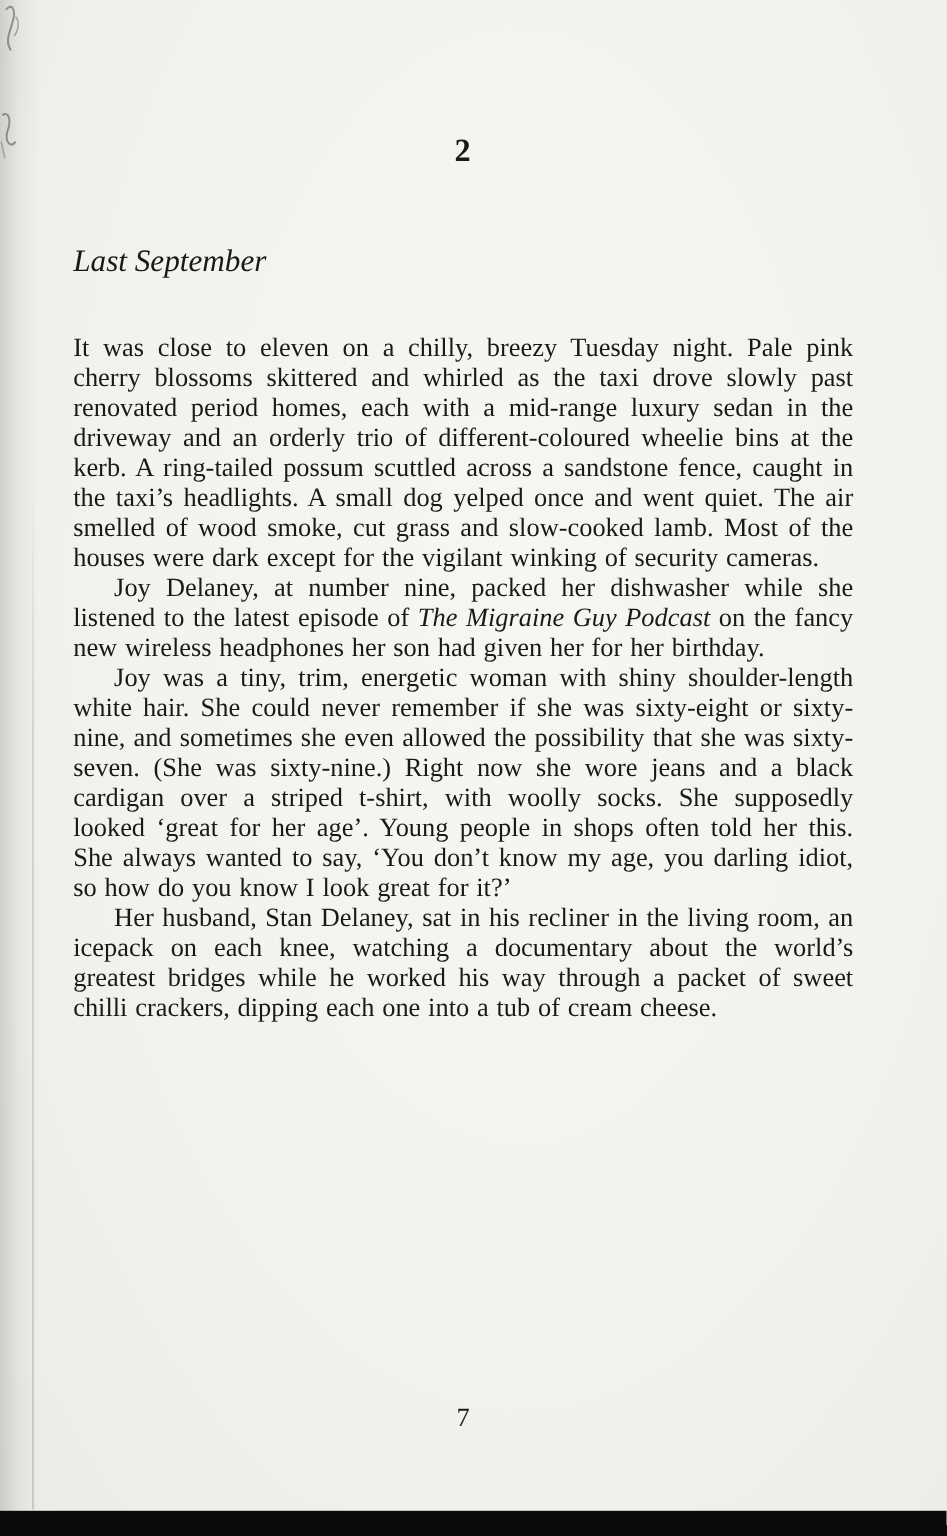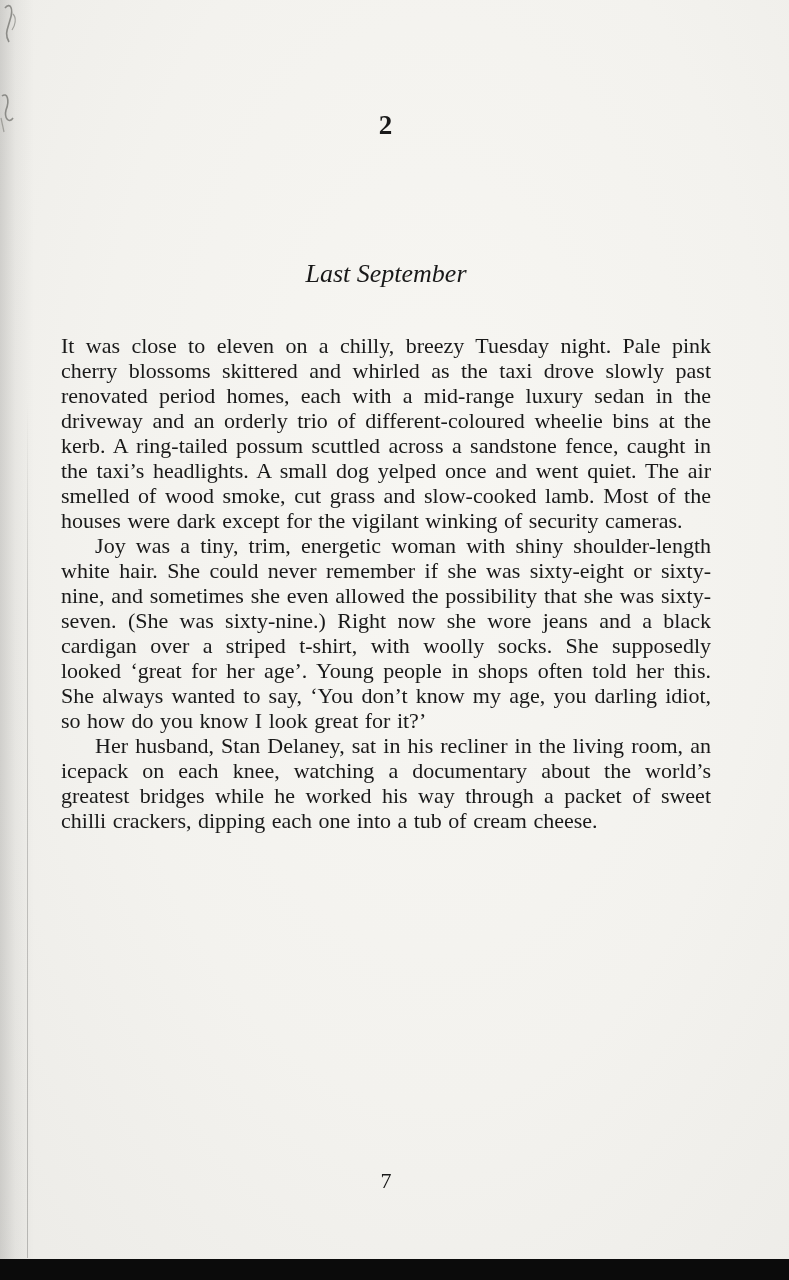--- a/index.html
+++ b/index.html
@@ -51,22 +51,21 @@
     height: 1280px;
   }
   .chapter-number {
     margin-top: 110px;
     text-align: center;
     font-size: 27px;
     font-weight: bold;
     letter-spacing: 1px;
   }
   .chapter-title {
-    margin-top: 118px;
-    text-align: center;
+    margin-top: 62px;
     font-size: 26px;
     font-style: italic;
   }
   .body-text {
     margin-top: 44px;
   }
   .para {
     margin: 0;
     font-size: 22px;
     line-height: 25px;
@@ -103,20 +102,21 @@
   <div class="page-content">
 
     <div class="chapter-number">2</div>
 
     <div class="chapter-title">Last September</div>
 
     <div class="body-text">
 
       <p class="para">It was close to eleven on a chilly, breezy Tuesday night. Pale pink cherry blossoms skittered and whirled as the taxi drove slowly past renovated period homes, each with a mid-range luxury sedan in the driveway and an orderly trio of different-coloured wheelie bins at the kerb. A ring-tailed possum scuttled across a sandstone fence, caught in the taxi’s headlights. A small dog yelped once and went quiet. The air smelled of wood smoke, cut grass and slow-cooked lamb. Most of the houses were dark except for the vigilant winking of security cameras.</p>
 
+      <p class="para indent"><span>Joy Delaney, at number nine, packed her dishwasher while she listened to the latest episode of </span><em>The Migraine Guy Podcast</em><span> on the fancy new wireless headphones her son had given her for her birthday.</span></p>
 
       <p class="para indent">Joy was a tiny, trim, energetic woman with shiny shoulder-length white hair. She could never remember if she was sixty-eight or sixty-nine, and sometimes she even allowed the possibility that she was sixty-seven. (She was sixty-nine.) Right now she wore jeans and a black cardigan over a striped t-shirt, with woolly socks. She supposedly looked ‘great for her age’. Young people in shops often told her this. She always wanted to say, ‘You don’t know my age, you darling idiot, so how do you know I look great for it?’</p>
 
       <p class="para indent">Her husband, Stan Delaney, sat in his recliner in the living room, an icepack on each knee, watching a documentary about the world’s greatest bridges while he worked his way through a packet of sweet chilli crackers, dipping each one into a tub of cream cheese.</p>
 
     </div>
 
     <div class="page-number">7</div>
 
   </div>

